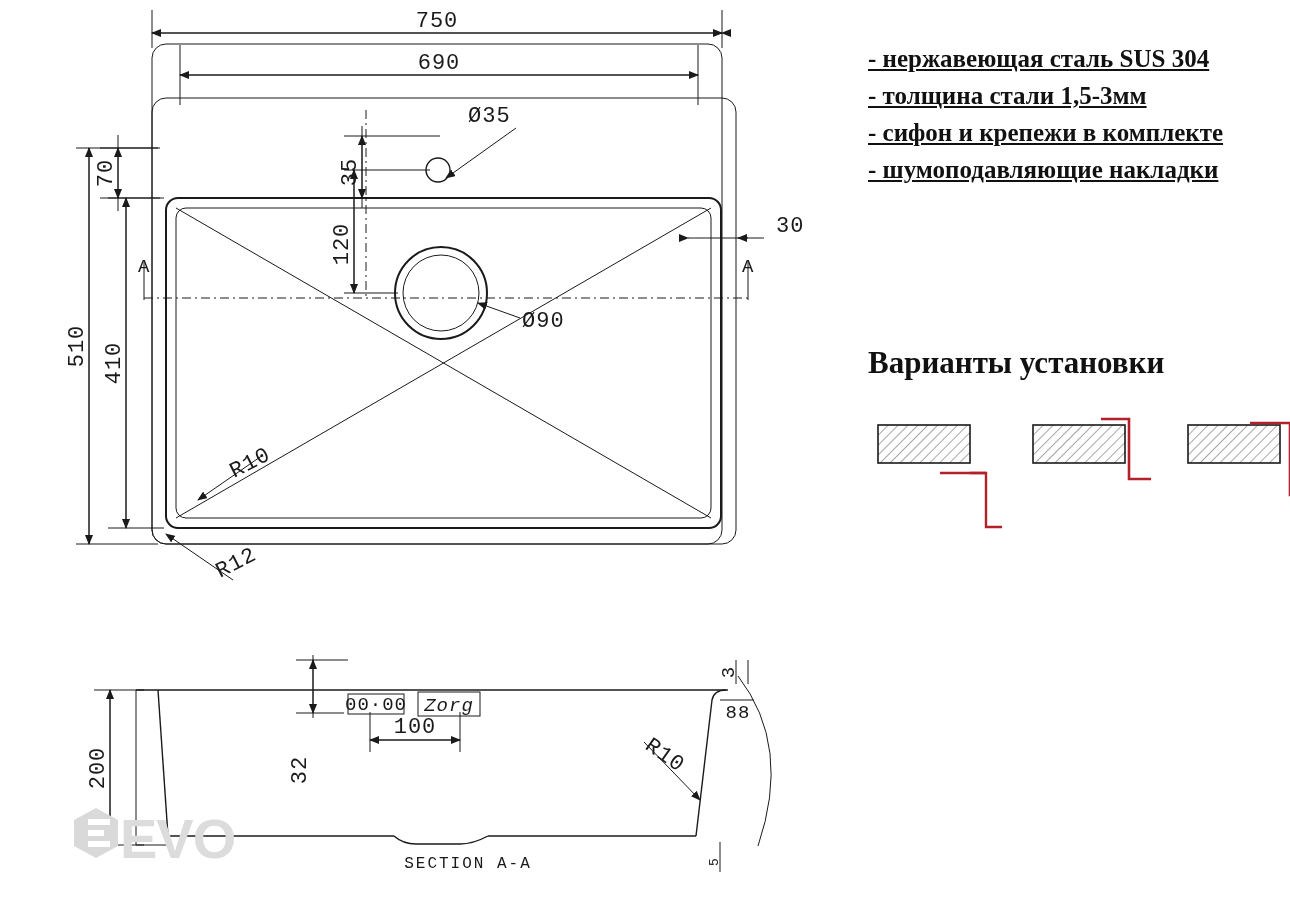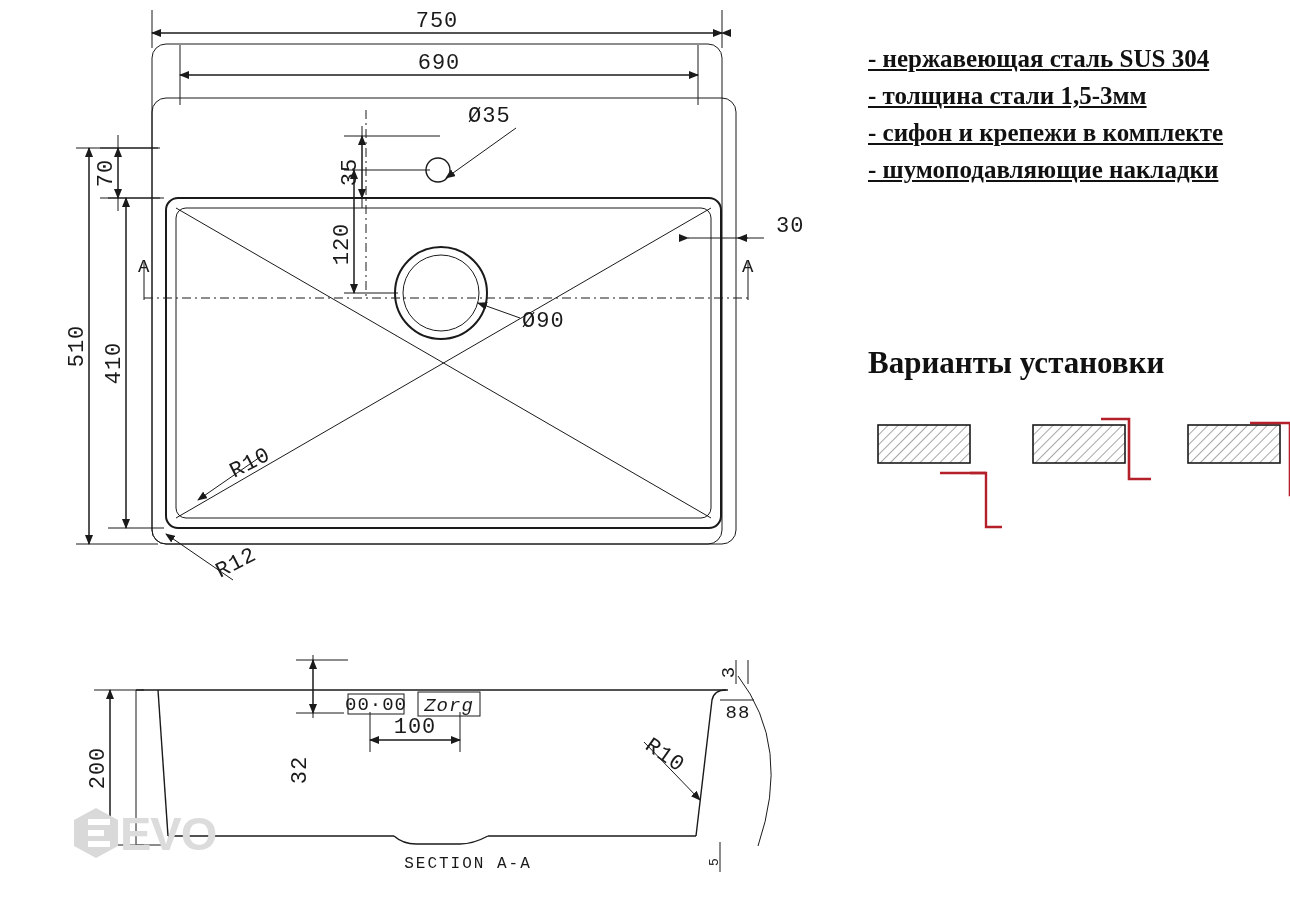--- a/index.html
+++ b/index.html
@@ -77,21 +77,21 @@
     top: 800px;
     width: 155px;
     height: 75px;
   }
   .logo-text {
     position: absolute;
     left: 72px;
     top: 806px;
     font-family: "Liberation Sans", sans-serif;
     font-weight: bold;
-    font-size: 47px;
+    font-size: 56px;
     color: #dcdcdc;
     letter-spacing: -1px;
   }
   text {
     font-family: "Liberation Mono", monospace;
     fill: #1a1a1a;
   }
   .dimtext {
     font-size: 22px;
     letter-spacing: 1px;

